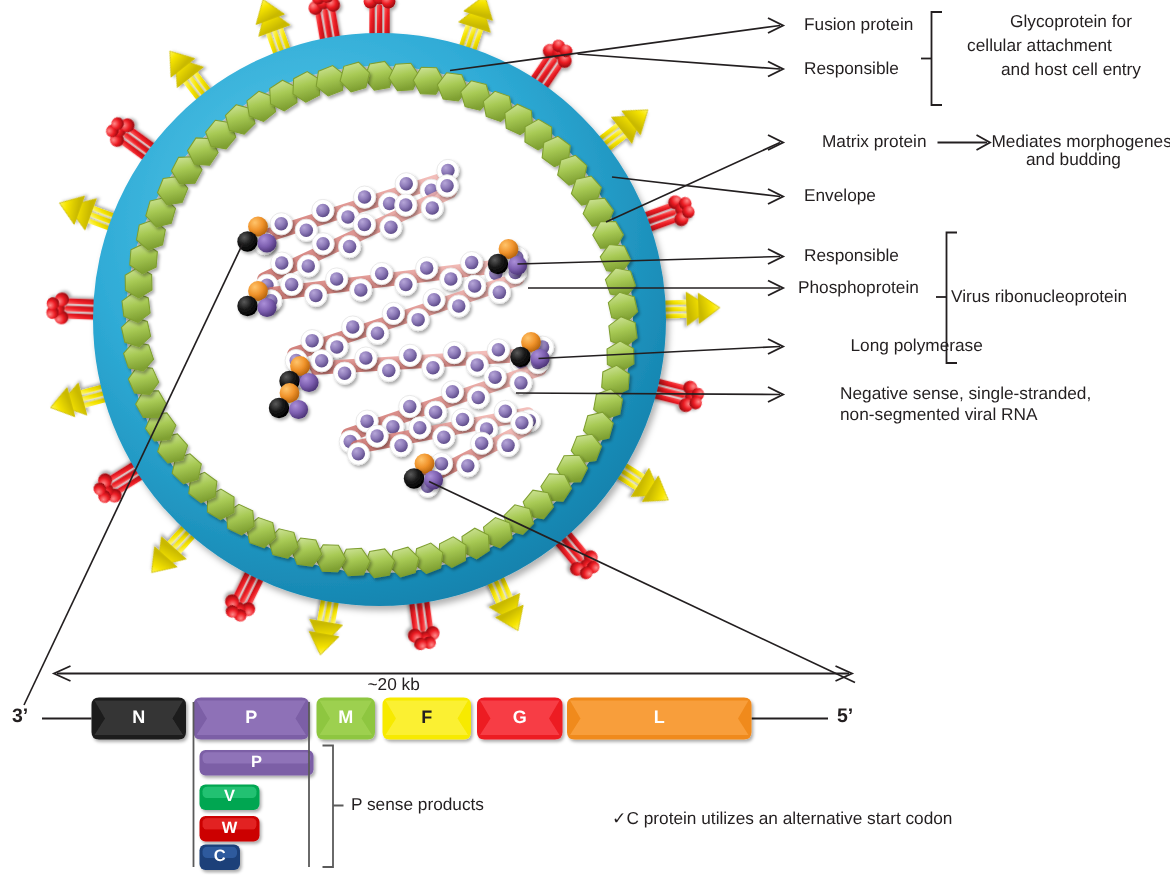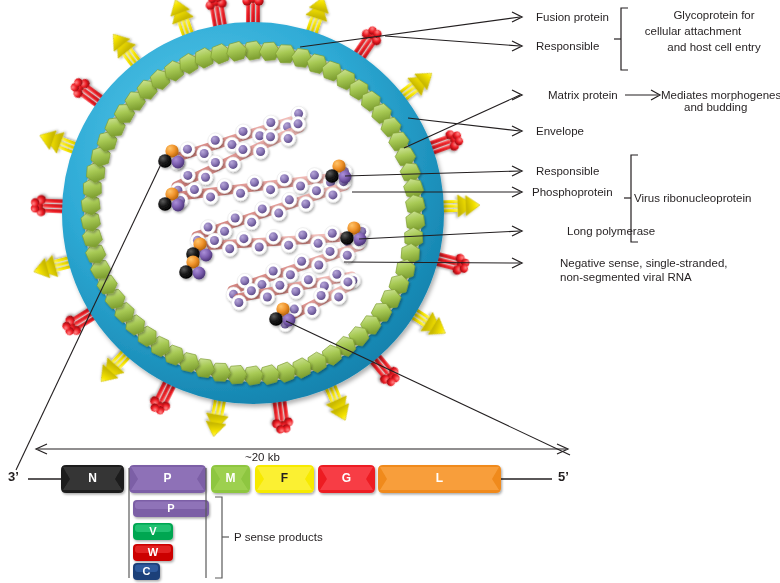--- a/index.html
+++ b/index.html
@@ -854,20 +854,21 @@
   <div class="lbl" style="left:684px;top:100px;">and budding</div>
 
   <div class="lbl" style="left:634px;top:191px;">Virus ribonucleoprotein</div>
 
   <div class="lbl b" style="left:8px;top:470px;font-size:13px;">3’</div>
   <div class="lbl b" style="left:558px;top:470px;font-size:13px;">5’</div>
   <div class="lbl" style="left:245px;top:450px;font-size:11.5px;">~20 kb</div>
 
   <div class="lbl" style="left:234px;top:530px;">P sense products</div>
 
+  <div class="note" style="left:408px;top:538px;">✓C protein utilizes an alternative start codon</div>
 
   <div id="genetext">
       <div class="genelabel" style="left: 61px; top: 471px; width: 63px; color: rgb(255, 255, 255);">N</div>
       <div class="genelabel" style="left: 129px; top: 471px; width: 77px; color: rgb(255, 255, 255);">P</div>
       <div class="genelabel" style="left: 211px; top: 471px; width: 39px; color: rgb(255, 255, 255);">M</div>
       <div class="genelabel" style="left: 255px; top: 471px; width: 59px; color: rgb(35, 31, 32);">F</div>
       <div class="genelabel" style="left: 318px; top: 471px; width: 57px; color: rgb(255, 255, 255);">G</div>
       <div class="genelabel" style="left: 378px; top: 471px; width: 123px; color: rgb(255, 255, 255);">L</div>
     </div>
   <div id="ptext">

